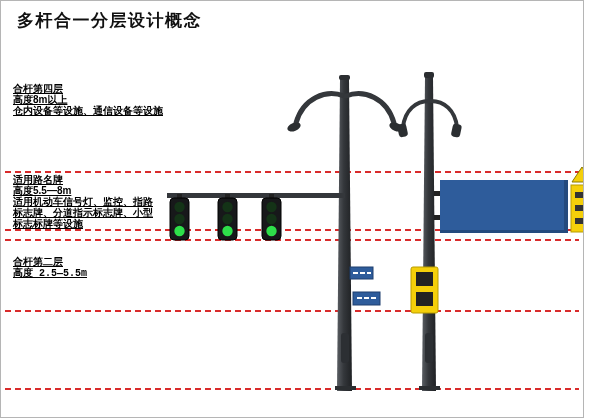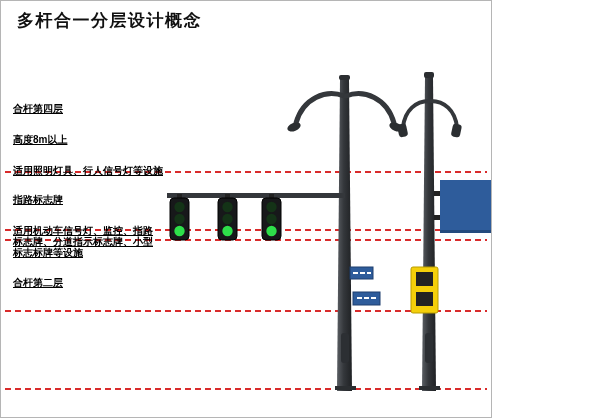--- a/index.html
+++ b/index.html
@@ -1,69 +1,71 @@
 <!DOCTYPE html>
 <html><head>
 <meta charset="utf-8">
 <style>
   html,body{margin:0;padding:0;background:#fff;}
   .page{
     position:relative;
-    width:492px;height:418px;
+    width:584px;height:418px;
     background:#ffffff;
     border:1px solid #b5b5b5;
     box-sizing:border-box;
     font-family:"Liberation Sans", sans-serif;
     overflow:hidden;
   }
   .title{
     position:absolute;left:16px;top:8px;
     font-size:17px;font-weight:700;color:#111;
     letter-spacing:1.5px;
   }
   .dash-line{
     position:absolute;left:4px;right:4px;height:2px;
     background:repeating-linear-gradient(90deg,#d92b2b 0 6px,transparent 6px 10px);
   }
   .dl-1{top:170px;} .dl-2{top:228px;} .dl-3{top:238px;} .dl-4{top:309px;} .dl-5{top:387px;}
   .layer-label{
     position:absolute;color:#000;
     font-size:10px;font-weight:700;line-height:11px;
   }
-  .layer-label .lbl-line{text-decoration:underline;text-underline-offset:1px;margin-top:20px;}
+  .layer-label .lbl-line{text-decoration:underline;text-underline-offset:1px;}
   .pos4{left:12px;top:82px;width:170px;}
   .pos3{left:12px;top:173px;width:148px;}
-  .pos2{left:12px;top:256px;width:262px;}
+  .pos2{left:12px;top:256px;width:262px;font-family:Liberation Mono, monospace;}
   .pos1{left:12px;top:324px;width:200px;}
   svg.diagram-art{position:absolute;left:0;top:0;}
 </style>
 </head>
 <body>
 
 <div class="page">
 
   <div class="title">多杆合一分层设计概念</div>
 
   <div class="dash-line dl-1"></div>
   <div class="dash-line dl-2"></div>
   <div class="dash-line dl-3"></div>
   <div class="dash-line dl-4"></div>
   <div class="dash-line dl-5"></div>
 
   <div class="layer-label pos4">
     <div class="lbl-line">合杆第四层</div>
     <div class="lbl-line">高度8m以上</div>
-    <div class="lbl-line">适用照明灯具、行人信号灯等设施</div>
+    <div class="lbl-line">仓内设备等设施、通信设备等设施</div>
   </div>
   <div class="layer-label pos3">
-    <div class="lbl-line">指路标志牌</div>
+    <div class="lbl-line">适用路名牌</div>
+    <div class="lbl-line">高度5.5—8m</div>
     <div class="lbl-line">适用机动车信号灯、监控、指路标志牌、分道指示标志牌、小型标志标牌等设施</div>
   </div>
   <div class="layer-label pos2">
     <div class="lbl-line">合杆第二层</div>
+    <div class="lbl-line">高度 2.5—5.5m</div>
   </div>
 
   <svg class="diagram-art" width="600" height="418" viewBox="0 0 600 418">
     <defs>
       <linearGradient id="poleGrad" x1="0" y1="0" x2="1" y2="0">
         <stop offset="0" stop-color="#5a5e63"></stop>
         <stop offset="0.45" stop-color="#34373b"></stop>
         <stop offset="1" stop-color="#1f2124"></stop>
       </linearGradient>
     </defs>

